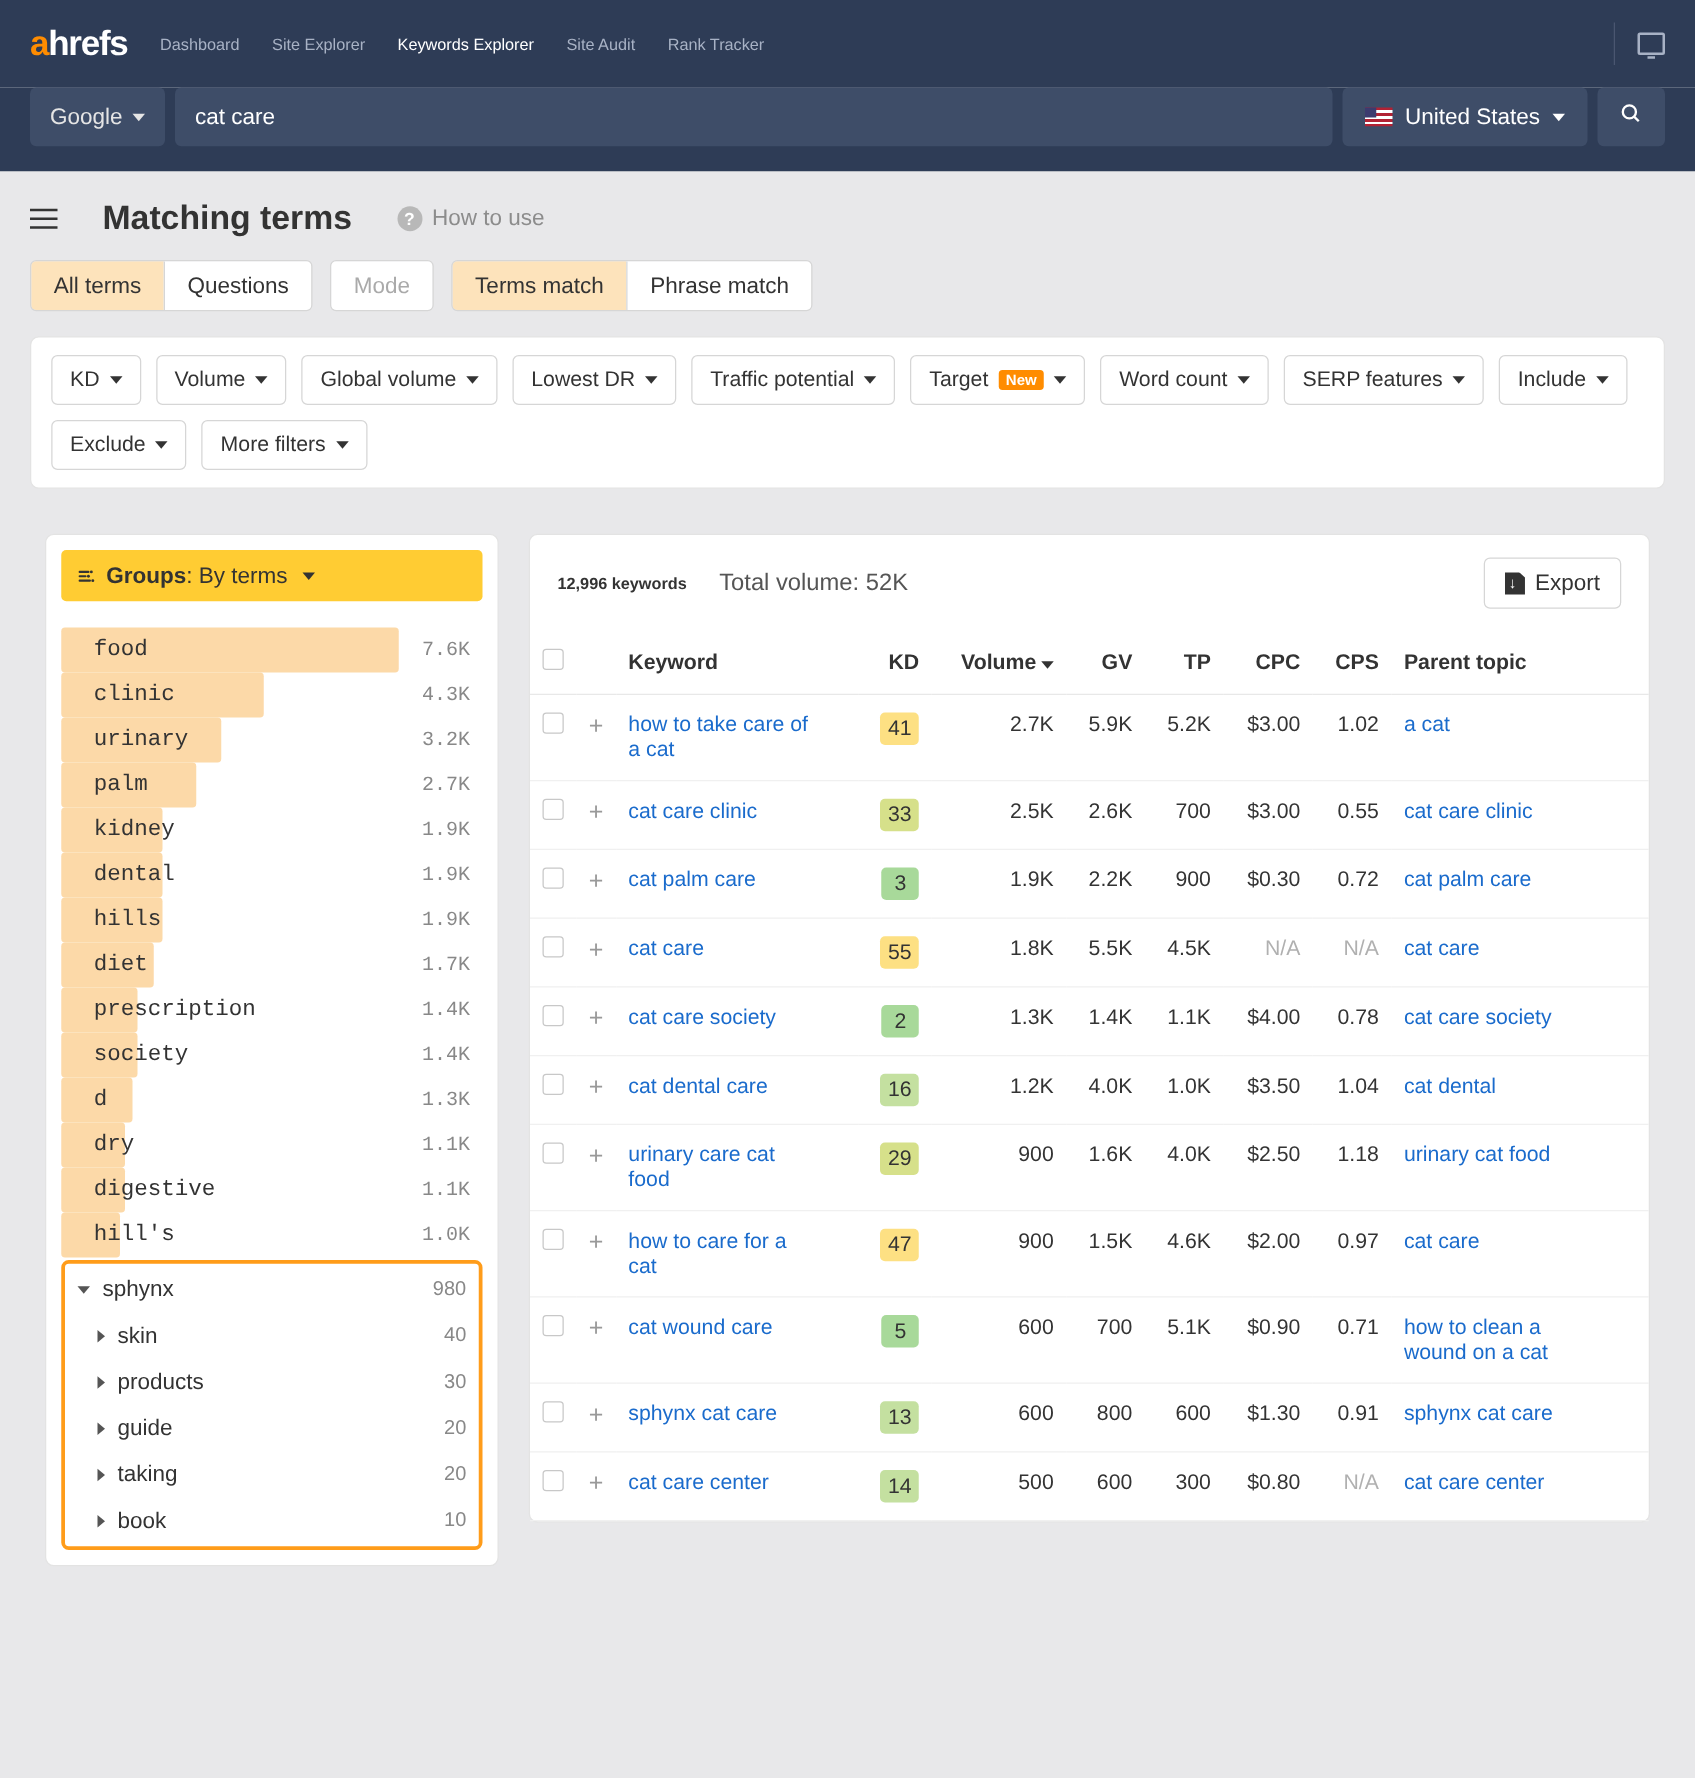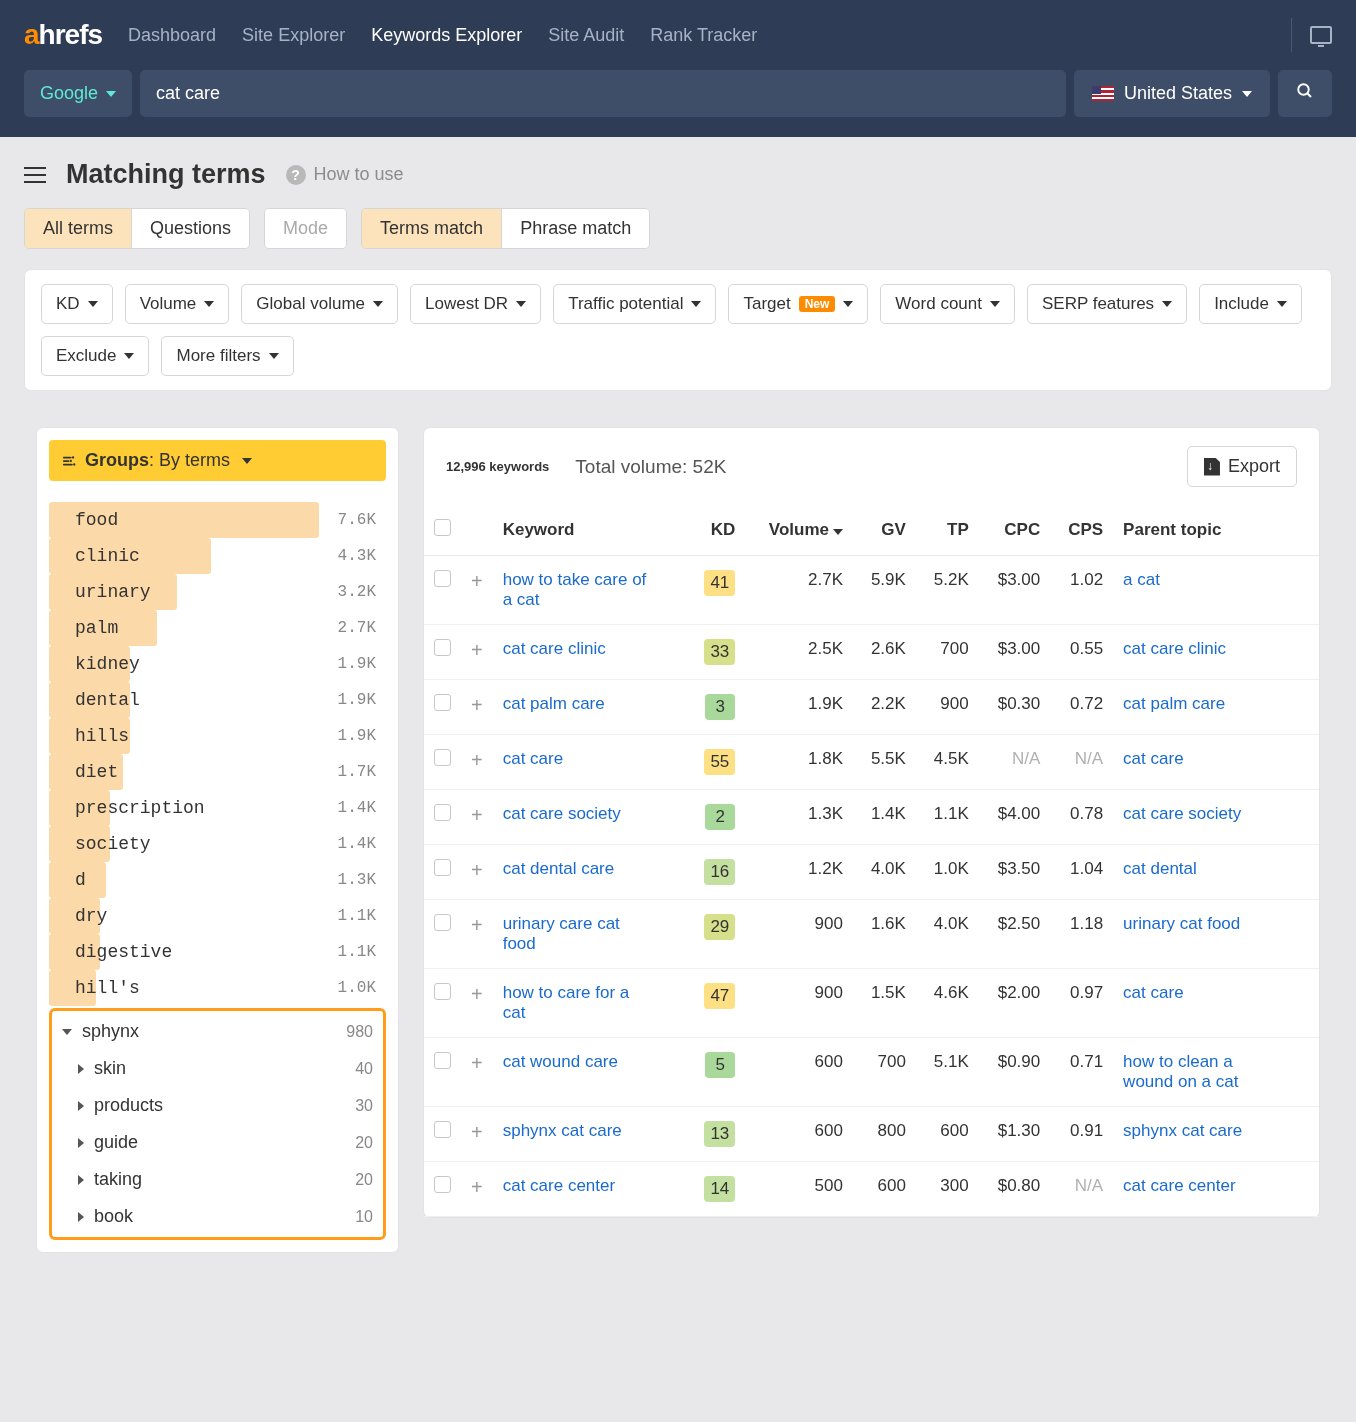--- a/index.html
+++ b/index.html
@@ -1,37 +1,37 @@
 <!DOCTYPE html>
 <html><head>
 <meta charset="utf-8">
 <style>
 * { box-sizing: border-box; margin: 0; padding: 0; }
 body { font-family: -apple-system, BlinkMacSystemFont, "Segoe UI", Helvetica, Arial, sans-serif; background: #e8e8ea; color: #333; font-size: 18px; }
 .topbar { background: #2e3c56; display: flex; align-items: center; padding: 0 24px; height: 70px; gap: 26px; }
 .logo { font-weight: 800; font-size: 28px; letter-spacing: -1px; }
 .logo .a1 { color: #ff8c00; }
 .logo .rest { color: #fff; }
-.nav-item { color: #a8b2c5; font-size: 18px; cursor: pointer; }
+.nav-item { color: #a8b2c5; font-size: 13px; cursor: pointer; }
 .nav-item.active { color: #fff; font-weight: 500; }
 .topbar-right { margin-left: auto; display: flex; align-items: center; gap: 18px; }
 .monitor-icon { width: 22px; height: 18px; border: 2px solid #a8b2c5; border-radius: 2px; position: relative; }
 .monitor-icon::after { content: ""; position: absolute; bottom: -5px; left: 6px; width: 6px; height: 2px; background: #a8b2c5; }
 .divider-v { width: 1px; height: 34px; background: #4a5670; }
 
 .searchbar { background: #2e3c56; display: flex; padding: 0 24px 20px 24px; gap: 8px; }
-.engine-sel { background: #3e4d68; color: #5eead4; padding: 12px 16px; border-radius: 5px; display: flex; align-items: center; gap: 8px; cursor: pointer; }
+.engine-sel { background: #3e4d68; color: #e5e5e5; padding: 12px 16px; border-radius: 5px; display: flex; align-items: center; gap: 8px; cursor: pointer; }
 .kw-input { flex: 1; background: #3e4d68; color: #fff; border: none; padding: 12px 16px; border-radius: 5px; font-size: 18px; outline: none; }
 .country-sel { background: #3e4d68; color: #fff; padding: 12px 18px; border-radius: 5px; display: flex; align-items: center; gap: 10px; cursor: pointer; }
 .flag { width: 22px; height: 15px; background: linear-gradient(#b22234 0 15%, #fff 15% 30%, #b22234 30% 45%, #fff 45% 60%, #b22234 60% 75%, #fff 75% 90%, #b22234 90%); position: relative; }
 .flag::before { content: ""; position: absolute; top: 0; left: 0; width: 9px; height: 8px; background: #3c3b6e; }
 .search-btn { background: #3e4d68; color: #fff; padding: 12px 18px; border-radius: 5px; cursor: pointer; }
 .caret { display: inline-block; width: 0; height: 0; border-left: 5px solid transparent; border-right: 5px solid transparent; border-top: 6px solid currentColor; }
 
-.header-row { display: flex; align-items: center; padding: 22px 24px 18px; gap: 20px; }
+.header-row { display: flex; align-items: center; padding: 22px 24px 18px; gap: 36px; }
 .hamburger { width: 22px; height: 16px; display: flex; flex-direction: column; justify-content: space-between; cursor: pointer; }
 .hamburger span { height: 2px; background: #333; }
 .page-title { font-size: 27px; font-weight: 700; }
 .howto { display: flex; align-items: center; gap: 8px; color: #8c8c8c; cursor: pointer; font-size: 18px; }
 .q-icon { width: 20px; height: 20px; border-radius: 50%; background: #b8b8b8; color: #fff; display: flex; align-items: center; justify-content: center; font-size: 14px; font-weight: 700; }
 
 .subtabs { display: flex; padding: 0 24px 20px; gap: 14px; }
 .seg { display: flex; border: 1px solid #d6d6d6; border-radius: 5px; overflow: hidden; }
 .seg-btn { padding: 9px 18px; background: #fff; cursor: pointer; font-size: 18px; }
 .seg-btn.active { background: #fde3bb; }

